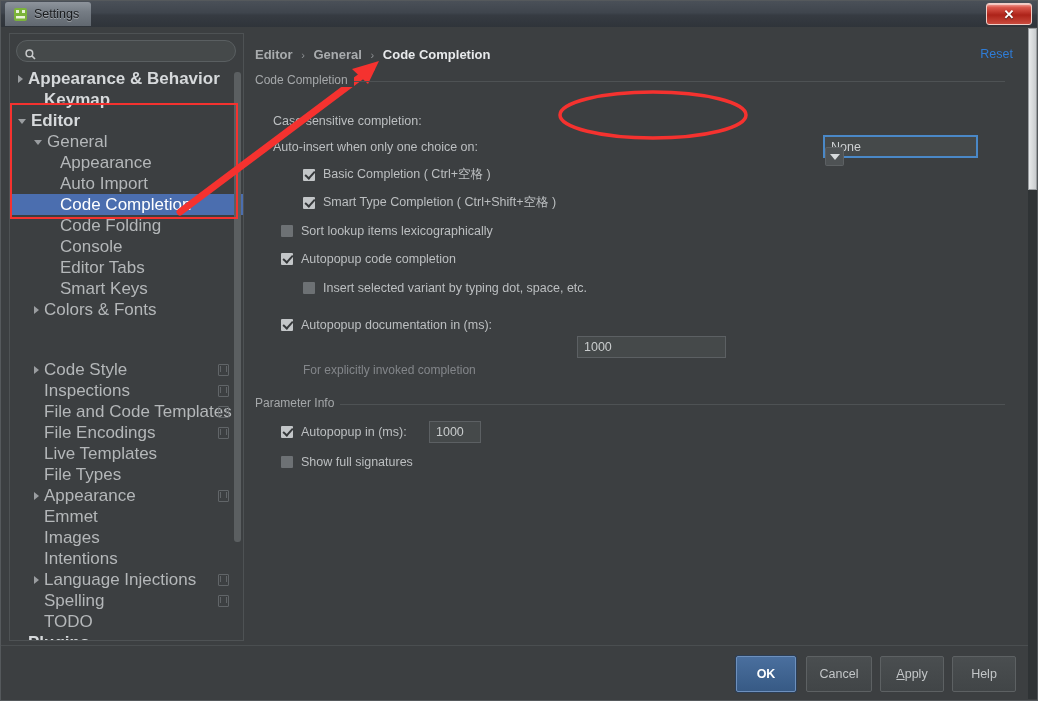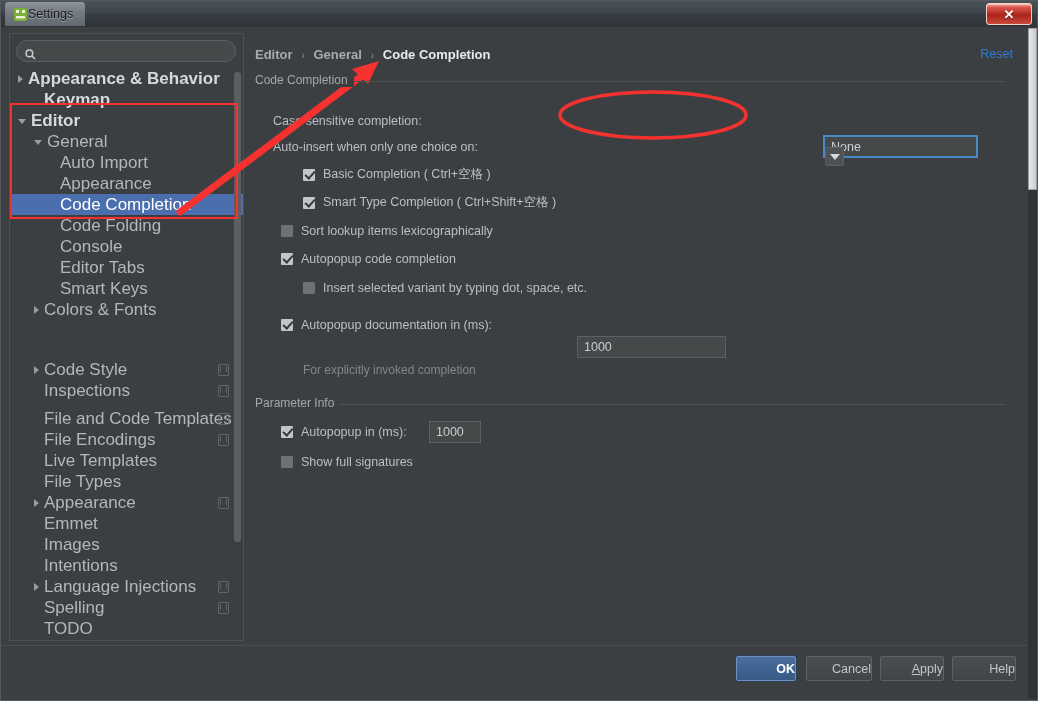--- a/index.html
+++ b/index.html
@@ -29,21 +29,21 @@
     left: 0; top: 0; right: 0;
     height: 26px;
     background: linear-gradient(to bottom, #4a5058 0%, #3f454d 45%, #363b42 55%, #2f343a 100%);
     border-bottom: 1px solid #2a2d30;
   }
   #titlebar .tab {
     position: absolute;
     left: 4px; top: 1px;
     height: 24px;
     padding: 0 12px 0 8px;
-    display: flex; align-items: center; 
+    display: flex; align-items: center; gap: 6px;
     background: linear-gradient(to bottom, #8e949c 0%, #767d85 40%, #616870 100%);
     border-radius: 3px 3px 0 0;
     color: #1a1c1e;
     font-size: 12.5px;
     text-shadow: 0 1px 0 rgba(255,255,255,.35);
   }
   .app-icon {
     width: 15px; height: 15px;
     position: relative;
     display: inline-block;
@@ -293,28 +293,28 @@
   #footer {
     position: absolute;
     left: 0; right: 0; bottom: 0;
     height: 54px;
     border-top: 1px solid #4a4e50;
     background: #3c3f41;
   }
   .btn {
     position: absolute;
     top: 10px;
-    height: 25px;
+    height: 36px;
     box-sizing: border-box;
     border: 1px solid #5d6163;
     border-radius: 2px;
     background: linear-gradient(to bottom, #4a4e50, #414547);
     color: #c3c6c8;
     font-size: 12.5px;
-    display: flex; align-items: center; justify-content: flex-end;
+    display: flex; align-items: center; justify-content: center;
   }
   .btn.primary {
     background: linear-gradient(to bottom, #4a6f9e, #375a85);
     border: 1px solid #6d90bd;
     color: #ffffff;
     font-weight: bold;
     box-shadow: 0 0 0 1px #2c3e55;
   }
   .btn u { text-decoration: underline; }
 
@@ -389,25 +389,25 @@
           <div class="tnode bold" style="padding-left: 8px;">
             <span class="arrow down"></span>
             <span>Editor</span>
           </div>
           <div class="tnode" style="padding-left: 24px;">
             <span class="arrow down"></span>
             <span>General</span>
           </div>
           <div class="tnode" style="padding-left: 40px;">
             <span class="arrow none"></span>
+            <span>Appearance</span>
+          </div>
+          <div class="tnode" style="padding-left: 40px;">
+            <span class="arrow none"></span>
             <span>Auto Import</span>
-          </div>
-          <div class="tnode" style="padding-left: 40px;">
-            <span class="arrow none"></span>
-            <span>Appearance</span>
           </div>
           <div class="tnode sel" style="padding-left: 40px;">
             <span class="arrow none"></span>
             <span>Code Completion</span>
           </div>
           <div class="tnode" style="padding-left: 40px;">
             <span class="arrow none"></span>
             <span>Code Folding</span>
           </div>
           <div class="tnode" style="padding-left: 40px;">
@@ -429,21 +429,21 @@
           <div class="tnode" style="padding-left: 24px; margin-top: 39px;">
             <span class="arrow "></span>
             <span>Code Style</span>
             <span class="cfg-icon"></span>
           </div>
           <div class="tnode" style="padding-left: 24px;">
             <span class="arrow none"></span>
             <span>Inspections</span>
             <span class="cfg-icon"></span>
           </div>
-          <div class="tnode" style="padding-left: 24px; margin-top: 7px;">
+          <div class="tnode" style="padding-left: 24px;">
             <span class="arrow none"></span>
             <span>File and Code Templates</span>
             <span class="cfg-icon"></span>
           </div>
           <div class="tnode" style="padding-left: 24px;">
             <span class="arrow none"></span>
             <span>File Encodings</span>
             <span class="cfg-icon"></span>
           </div>
           <div class="tnode" style="padding-left: 24px;">

